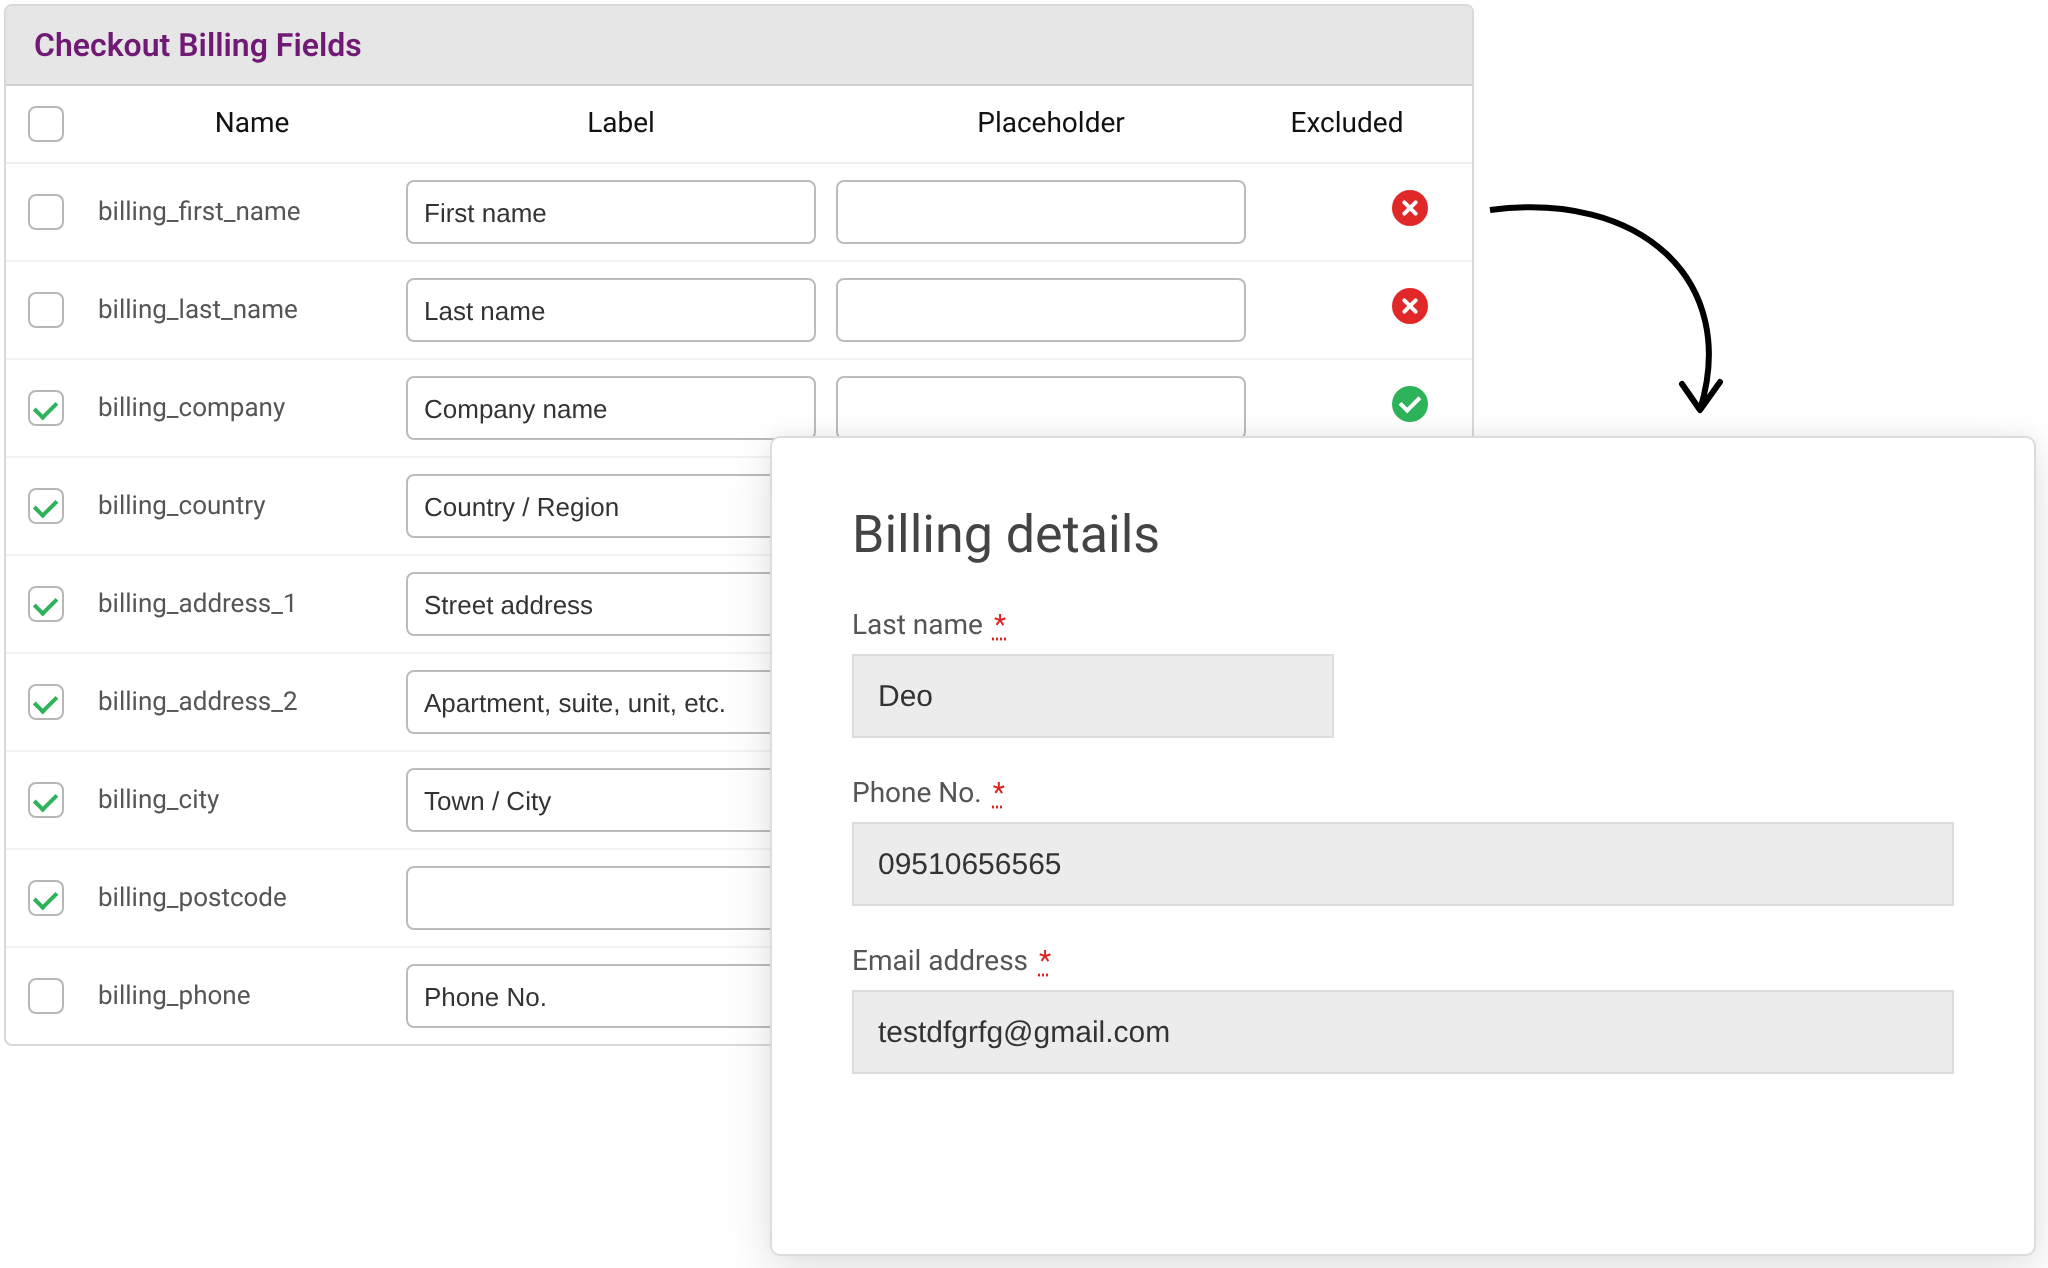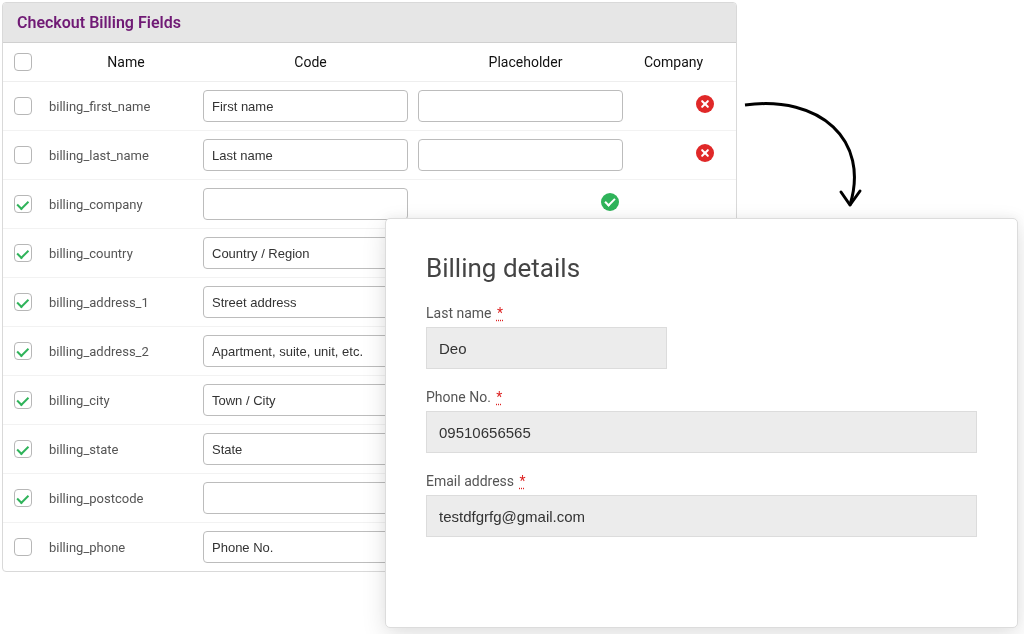--- a/index.html
+++ b/index.html
@@ -178,23 +178,23 @@
 <body>
 
 <div class="panel">
   <div class="panel-header">Checkout Billing Fields</div>
 
   <div class="cols-header">
     <div class="chk-cell">
       <span class="chk"></span>
     </div>
     <div class="th th-name">Name</div>
-    <div class="th">Code</div>
+    <div class="th">Label</div>
     <div class="th">Placeholder</div>
-    <div class="th th-excluded">Company</div>
+    <div class="th th-excluded">Excluded</div>
   </div>
 
   <div id="rows">
       <div class="field-row">
         <div class="chk-cell">
           <span class="chk"></span>
         </div>
         <div class="name-cell">billing_first_name</div>
         <div><input class="txt-input" value="First name" style=""></div>
         <div><input class="txt-input" style=""></div>
@@ -207,20 +207,21 @@
         <div class="name-cell">billing_last_name</div>
         <div><input class="txt-input" value="Last name" style=""></div>
         <div><input class="txt-input" style=""></div>
         <div class="excl-cell"><span class="status-icon red"></span></div>
       </div>
       <div class="field-row">
         <div class="chk-cell">
           <span class="chk checked"></span>
         </div>
         <div class="name-cell">billing_company</div>
+        <div><input class="txt-input" value="Company name" style=""></div>
         <div><input class="txt-input" style=""></div>
         <div class="excl-cell"><span class="status-icon green"></span></div>
       </div>
       <div class="field-row">
         <div class="chk-cell">
           <span class="chk checked"></span>
         </div>
         <div class="name-cell">billing_country</div>
         <div><input class="txt-input" value="Country / Region" style=""></div>
         <div><input class="txt-input" style=""></div>
@@ -243,29 +244,20 @@
         <div><input class="txt-input" value="Apartment, suite, unit, etc." style=""></div>
         <div><input class="txt-input" style=""></div>
         <div class="excl-cell"></div>
       </div>
       <div class="field-row">
         <div class="chk-cell">
           <span class="chk checked"></span>
         </div>
         <div class="name-cell">billing_city</div>
         <div><input class="txt-input" value="Town / City" style=""></div>
-        <div><input class="txt-input" style=""></div>
-        <div class="excl-cell"></div>
-      </div>
-      <div class="field-row">
-        <div class="chk-cell">
-          <span class="chk checked"></span>
-        </div>
-        <div class="name-cell">billing_state</div>
-        <div><input class="txt-input" value="State" style=""></div>
         <div><input class="txt-input" style=""></div>
         <div class="excl-cell"></div>
       </div>
       <div class="field-row">
         <div class="chk-cell">
           <span class="chk checked"></span>
         </div>
         <div class="name-cell">billing_postcode</div>
         <div><input class="txt-input" style=""></div>
         <div class="excl-cell"></div>

